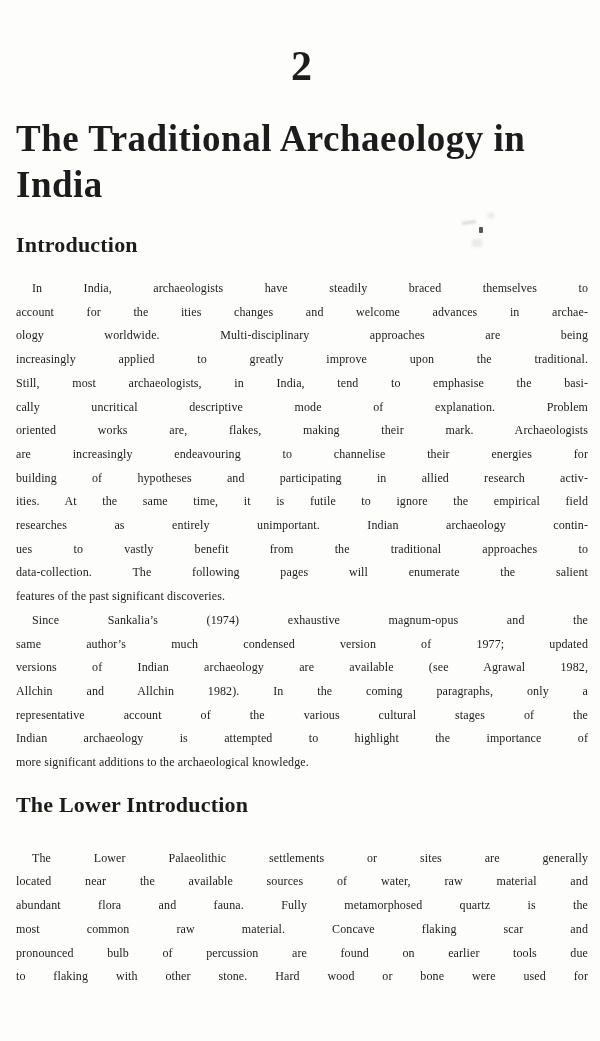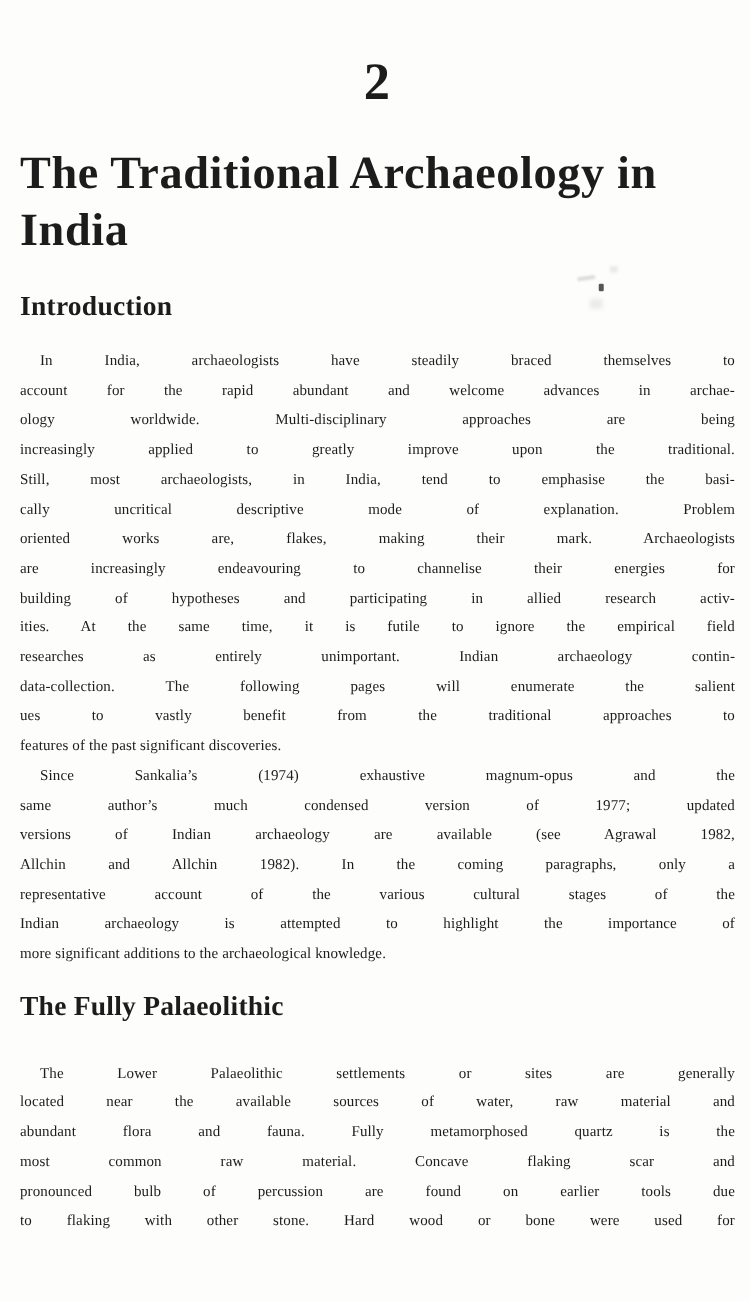--- a/index.html
+++ b/index.html
@@ -95,46 +95,46 @@
     <span class="dot2"></span>
       <span class="dot1"></span>
       <span class="dot3"></span>
       <span class="dot4"></span>
   </div>
 
   <h2 class="section-heading" id="heading-1">Introduction</h2>
 
   <div class="para" id="para-1">
       <div class="line first">In India, archaeologists have steadily braced themselves to</div>
-      <div class="line">account for the rapid abundant and welcome advances in archae-</div>
+      <div class="line">account for the ities changes and welcome advances in archae-</div>
       <div class="line">ology worldwide. Multi-disciplinary approaches are being</div>
       <div class="line">increasingly applied to greatly improve upon the traditional.</div>
       <div class="line">Still, most archaeologists, in India, tend to emphasise the basi-</div>
       <div class="line">cally uncritical descriptive mode of explanation. Problem</div>
       <div class="line">oriented works are, flakes, making their mark. Archaeologists</div>
       <div class="line">are increasingly endeavouring to channelise their energies for</div>
       <div class="line">building of hypotheses and participating in allied research activ-</div>
       <div class="line">ities. At the same time, it is futile to ignore the empirical field</div>
       <div class="line">researches as entirely unimportant. Indian archaeology contin-</div>
+      <div class="line">ues to vastly benefit from the traditional approaches to</div>
       <div class="line">data-collection. The following pages will enumerate the salient</div>
-      <div class="line">ues to vastly benefit from the traditional approaches to</div>
       <div class="line last">features of the past significant discoveries.</div>
     </div>
 
   <div class="para" id="para-2">
       <div class="line first">Since Sankalia’s (1974) exhaustive magnum-opus and the</div>
       <div class="line">same author’s much condensed version of 1977; updated</div>
       <div class="line">versions of Indian archaeology are available (see Agrawal 1982,</div>
       <div class="line">Allchin and Allchin 1982). In the coming paragraphs, only a</div>
       <div class="line">representative account of the various cultural stages of the</div>
       <div class="line">Indian archaeology is attempted to highlight the importance of</div>
       <div class="line last">more significant additions to the archaeological knowledge.</div>
     </div>
 
-  <h2 class="section-heading" id="heading-2">The Fully Palaeolithic</h2>
+  <h2 class="section-heading" id="heading-2">The Lower Introduction</h2>
 
   <div class="para" id="para-3">
       <div class="line first">The Lower Palaeolithic settlements or sites are generally</div>
       <div class="line">located near the available sources of water, raw material and</div>
       <div class="line">abundant flora and fauna. Fully metamorphosed quartz is the</div>
       <div class="line">most common raw material. Concave flaking scar and</div>
       <div class="line">pronounced bulb of percussion are found on earlier tools due</div>
       <div class="line">to flaking with other stone. Hard wood or bone were used for</div>
     </div>
 

